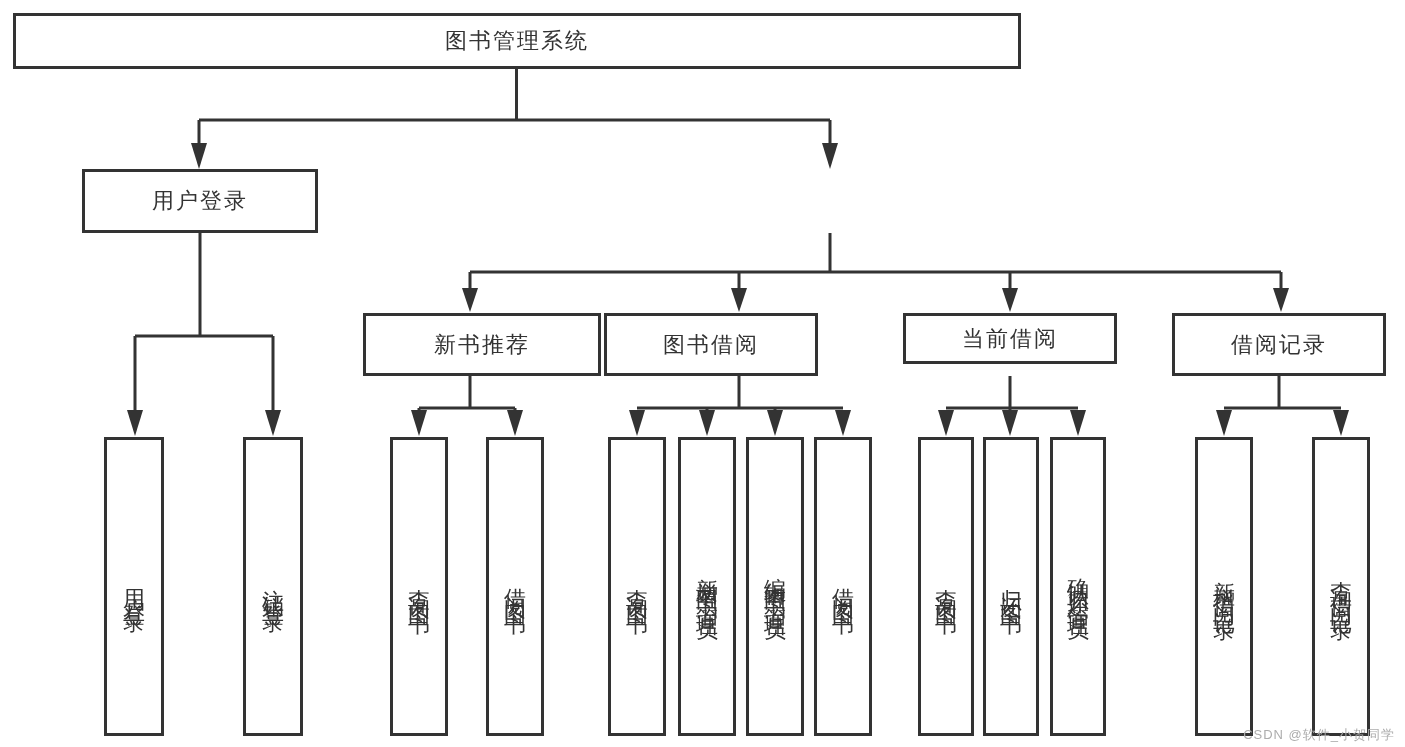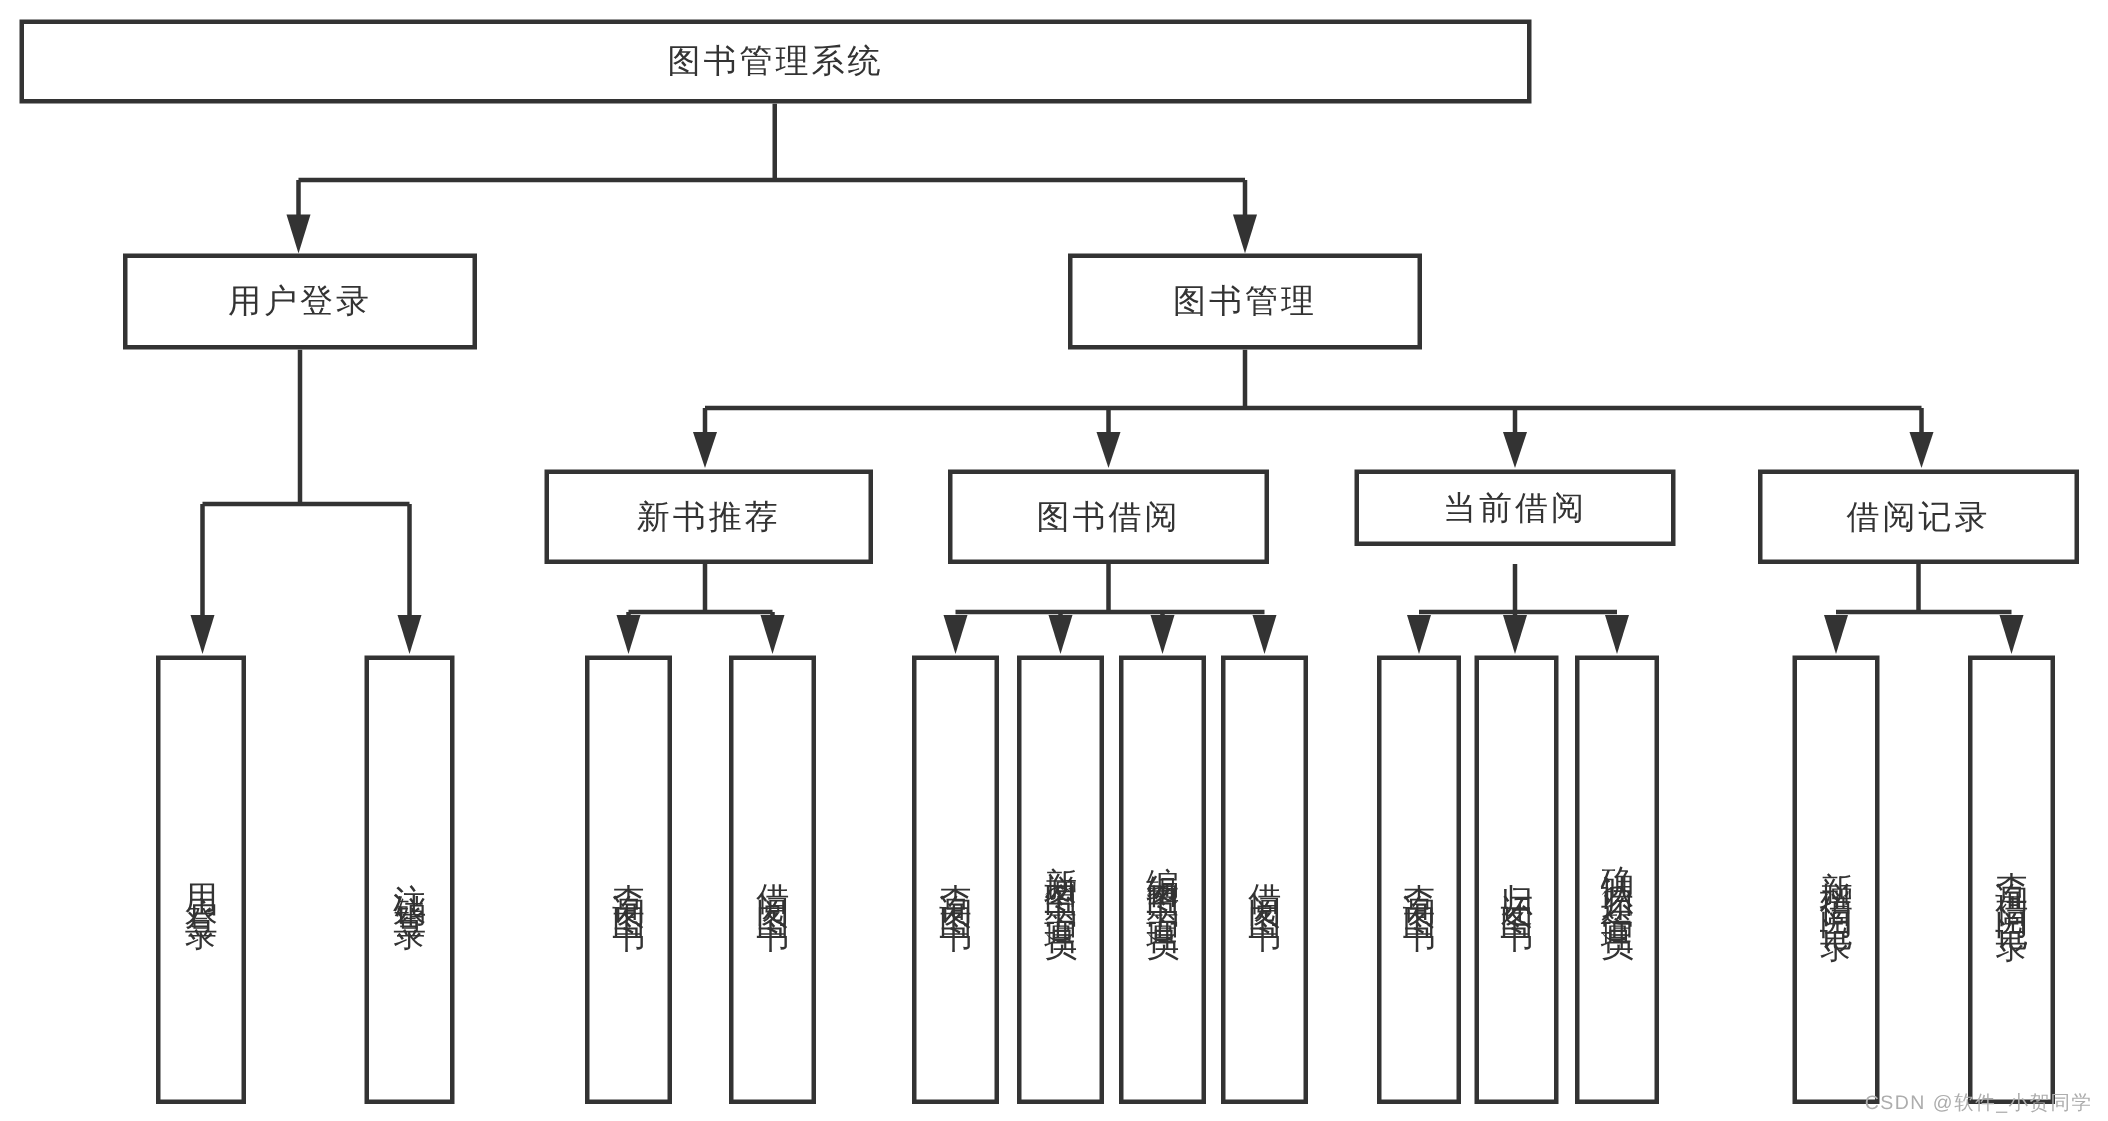--- a/index.html
+++ b/index.html
@@ -120,28 +120,25 @@
     </g>
   </svg>
 
   <div class="box" style="left:13px;top:13px;width:1008px;height:56px">
     <span class="lbl">图书管理系统</span>
   </div>
 
   <div class="box" style="left:82px;top:169px;width:236px;height:64px">
     <span class="lbl">用户登录</span>
   </div>
-  <div class="box" style="left:712px;top:169px;width:236px;height:64px">
-    <span class="lbl">图书管理</span>
-  </div>
 
-  <div class="box" style="left:363px;top:313px;width:219px;height:63px">
+  <div class="box" style="left:363px;top:313px;width:238px;height:63px">
     <span class="lbl">新书推荐</span>
   </div>
-  <div class="box" style="left:632px;top:313px;width:214px;height:63px">
+  <div class="box" style="left:604px;top:313px;width:214px;height:63px">
     <span class="lbl">图书借阅</span>
   </div>
   <div class="box" style="left:903px;top:313px;width:214px;height:51px">
     <span class="lbl">当前借阅</span>
   </div>
   <div class="box" style="left:1172px;top:313px;width:214px;height:63px">
     <span class="lbl">借阅记录</span>
   </div>
 
   <div class="box" style="left:104px;top:437px;width:60px;height:299px">

